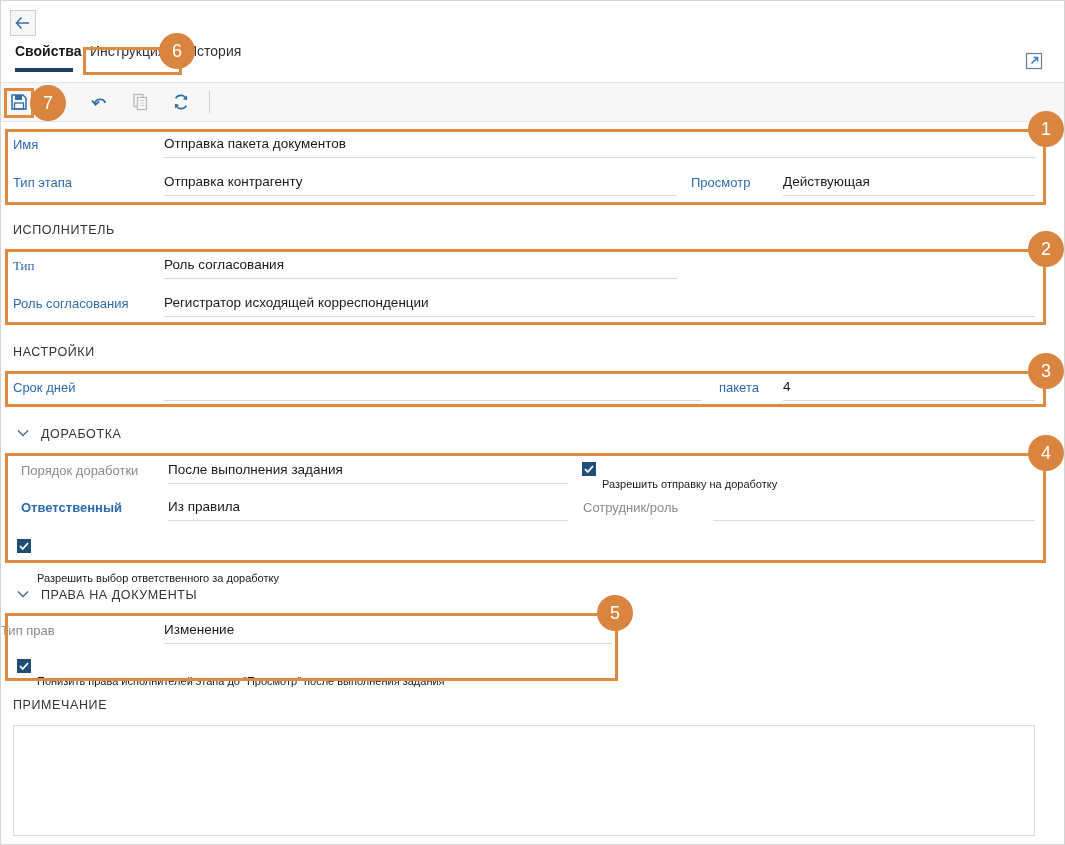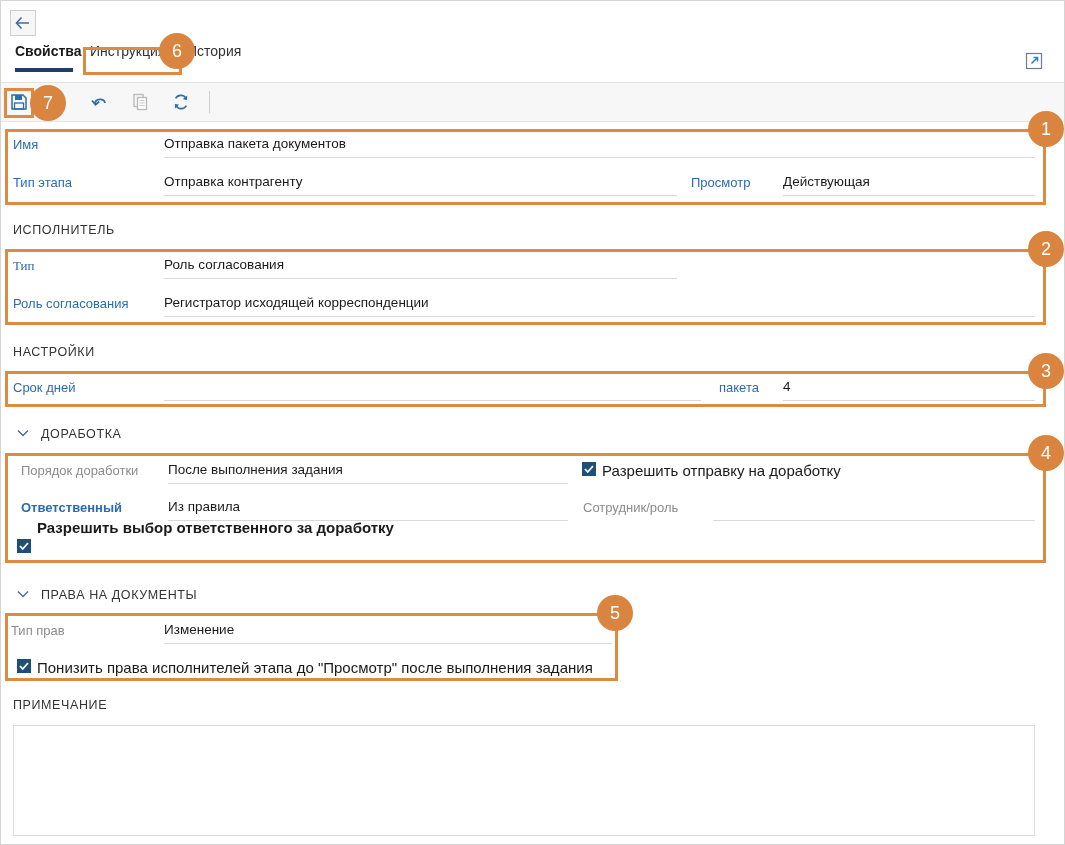--- a/index.html
+++ b/index.html
@@ -37,21 +37,21 @@
   .lbl.link{color:#2b6cb0;}
   .lbl.gray{color:#8c8c8c;}
   .val{position:absolute;font-size:13.5px;color:#1a1a1a;white-space:nowrap;}
   .uline{position:absolute;height:1px;background:#d9d9d9;}
   .grp{position:absolute;font-size:12.5px;color:#333;letter-spacing:.6px;white-space:nowrap;}
   .chev{position:absolute;}
 
   
   .cb{position:absolute;width:14px;height:14px;background:#1f4e79;border:1px solid #1f4e79;box-sizing:border-box;}
   .cb svg{display:block;}
-  .cbtxt{position:absolute;font-size:15px;color:#1a1a1a;white-space:nowrap;}
+  .cbtxt{position:absolute;font-size:11px;color:#1a1a1a;white-space:nowrap;margin-top:16px;}
 
   
   .ta{position:absolute;border:1px solid #dcdcdc;background:#fff;box-sizing:border-box;}
 
   
   .hl{position:absolute;border:3px solid #dd8b43;box-sizing:border-box;background:transparent;}
   .badge{position:absolute;width:36px;height:36px;border-radius:50%;background:#d9853f;color:#fff;
         font-size:18px;line-height:36px;text-align:center;font-family:"Liberation Sans",sans-serif;}
 </style>
 </head>
@@ -182,32 +182,32 @@
 
     <div class="lbl gray" style="left:582px;top:499px;">Сотрудник/роль</div>
     <div class="val" style="left:712px;top:498px;"></div>
     <div class="uline" style="left:712px;top:519px;width:322px;"></div>
 
     <div class="cb" style="left:16px;top:538px;">
       <svg width="12" height="12" viewBox="0 0 12 12">
         <path d="M2 6 L4.7 9 L10 3" fill="none" stroke="#ffffff" stroke-width="1.8"></path>
       </svg>
     </div>
-    <div class="cbtxt" style="left:36px;top:518px;font-weight:bold;">Разрешить выбор ответственного за доработку</div>
+    <div class="cbtxt" style="left:36px;top:555px;">Разрешить выбор ответственного за доработку</div>
   </div>
 
   <div class="chev" style="left:14px;top:587px;">
     <svg width="16" height="12" viewBox="0 0 16 12">
       <path d="M3 3.5 L8 8.5 L13 3.5" fill="none" stroke="#4a6b8a" stroke-width="1.4"></path>
     </svg>
   </div>
   <div class="grp" style="left:40px;top:587px;">ПРАВА НА ДОКУМЕНТЫ</div>
 
   <div>
-    <div class="lbl gray" style="left:10px;top:622px;">Тип прав</div>
+    <div class="lbl gray" style="left:0;top:622px;">Тип прав</div>
     <div class="val" style="left:163px;top:621px;">Изменение</div>
     <div class="uline" style="left:163px;top:642px;width:448px;"></div>
 
     <div class="cb" style="left:16px;top:658px;">
       <svg width="12" height="12" viewBox="0 0 12 12">
         <path d="M2 6 L4.7 9 L10 3" fill="none" stroke="#ffffff" stroke-width="1.8"></path>
       </svg>
     </div>
     <div class="cbtxt" style="left:36px;top:658px;">Понизить права исполнителей этапа до "Просмотр" после выполнения задания</div>
   </div>

